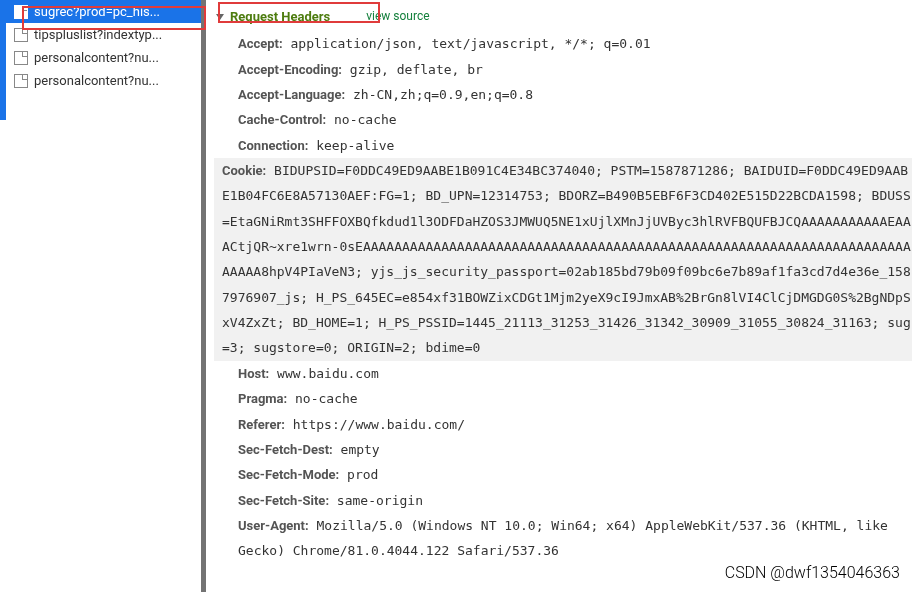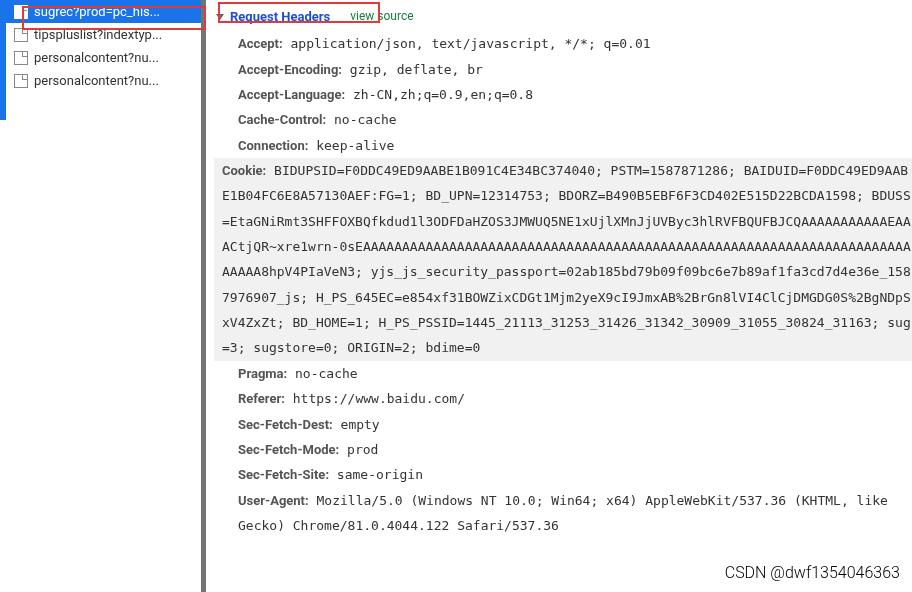--- a/index.html
+++ b/index.html
@@ -79,22 +79,22 @@
     }
     .triangle {
       width: 0; height: 0;
       border-left: 4px solid transparent;
       border-right: 4px solid transparent;
       border-top: 6px solid #666;
       margin-right: 6px;
     }
     .section-title {
       font-weight: bold;
-      color: #1d4ed8;
-      margin-right: 20px;
+      color: #4d7c0f;
+      margin-right: 36px;
     }
     .view-source {
       color: #15803d;
       font-size: 12px;
       cursor: pointer;
     }
     .header-row {
       padding-left: 24px;
       white-space: nowrap;
       overflow: hidden;
@@ -161,20 +161,21 @@
   <div class="header-row"><span class="header-key">Accept:</span><span class="header-val"> application/json, text/javascript, */*; q=0.01</span></div>
   <div class="header-row"><span class="header-key">Accept-Encoding:</span><span class="header-val"> gzip, deflate, br</span></div>
   <div class="header-row"><span class="header-key">Accept-Language:</span><span class="header-val"> zh-CN,zh;q=0.9,en;q=0.8</span></div>
   <div class="header-row"><span class="header-key">Cache-Control:</span><span class="header-val"> no-cache</span></div>
   <div class="header-row"><span class="header-key">Connection:</span><span class="header-val"> keep-alive</span></div>
 
   <div class="cookie-block">
     <span class="header-key">Cookie:</span><span class="cookie-text"> BIDUPSID=F0DDC49ED9AABE1B091C4E34BC374040; PSTM=1587871286; BAIDUID=F0DDC49ED9AABE1B04FC6E8A57130AEF:FG=1; BD_UPN=12314753; BDORZ=B490B5EBF6F3CD402E515D22BCDA1598; BDUSS=EtaGNiRmt3SHFFOXBQfkdud1l3ODFDaHZOS3JMWUQ5NE1xUjlXMnJjUVByc3hlRVFBQUFBJCQAAAAAAAAAAAEAAACtjQR~xre1wrn-0sEAAAAAAAAAAAAAAAAAAAAAAAAAAAAAAAAAAAAAAAAAAAAAAAAAAAAAAAAAAAAAAAAAAAAAAAAAAA8hpV4PIaVeN3; yjs_js_security_passport=02ab185bd79b09f09bc6e7b89af1fa3cd7d4e36e_1587976907_js; H_PS_645EC=e854xf31BOWZixCDGt1Mjm2yeX9cI9JmxAB%2BrGn8lVI4ClCjDMGDG0S%2BgNDpSxV4ZxZt; BD_HOME=1; H_PS_PSSID=1445_21113_31253_31426_31342_30909_31055_30824_31163; sug=3; sugstore=0; ORIGIN=2; bdime=0</span>
   </div>
 
+  <div class="header-row"><span class="header-key">Host:</span><span class="header-val"> www.baidu.com</span></div>
   <div class="header-row"><span class="header-key">Pragma:</span><span class="header-val"> no-cache</span></div>
   <div class="header-row"><span class="header-key">Referer:</span><span class="header-val"> https://www.baidu.com/</span></div>
   <div class="header-row"><span class="header-key">Sec-Fetch-Dest:</span><span class="header-val"> empty</span></div>
   <div class="header-row"><span class="header-key">Sec-Fetch-Mode:</span><span class="header-val"> prod</span></div>
   <div class="header-row"><span class="header-key">Sec-Fetch-Site:</span><span class="header-val"> same-origin</span></div>
   <div class="header-row" style="white-space:normal;"><span class="header-key">User-Agent:</span><span class="header-val"> Mozilla/5.0 (Windows NT 10.0; Win64; x64) AppleWebKit/537.36 (KHTML, like Gecko) Chrome/81.0.4044.122 Safari/537.36</span></div>
 </div>
 
 <div class="red-box red-box-1"></div>
 <div class="red-box red-box-2"></div>

